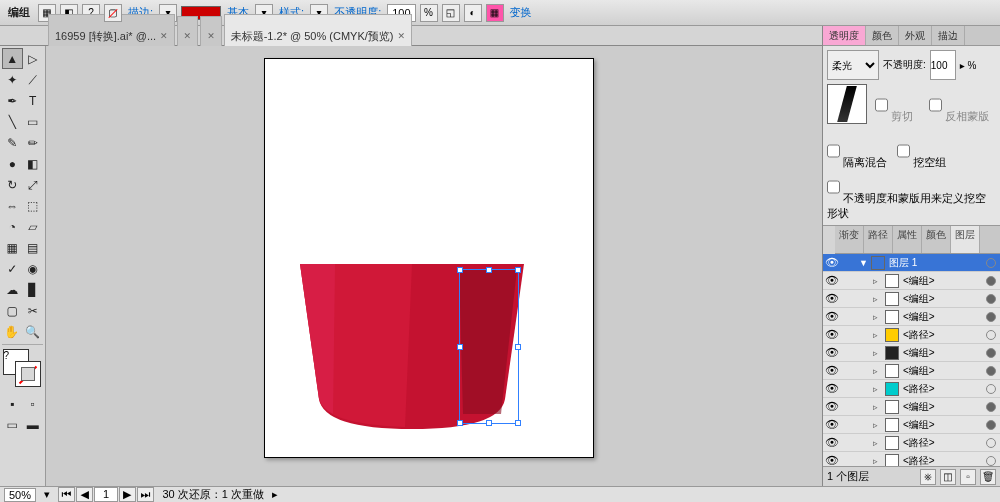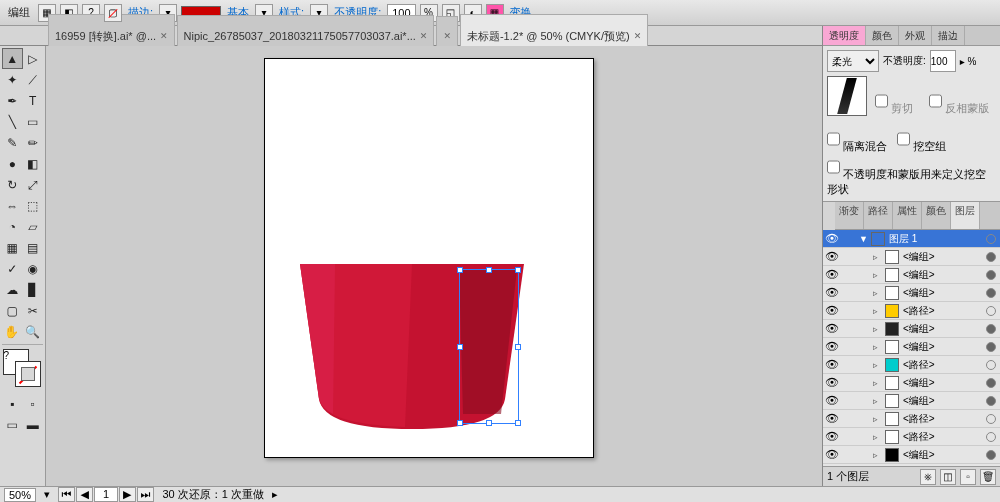--- a/index.html
+++ b/index.html
@@ -1,18 +1,18 @@
 <!DOCTYPE html>
 <html><head>
 <meta charset="utf-8">
 <style>
 * { margin: 0; padding: 0; box-sizing: border-box; font-family: "Microsoft YaHei", sans-serif; font-size: 11px; }
 body { background: #ccc; width: 1000px; height: 502px; overflow: hidden; position: relative; }
 .topbar { height: 26px; background: linear-gradient(#e8e8e8,#d0d0d0); display: flex; align-items: center; padding: 0 4px; gap: 4px; border-bottom: 1px solid #999; }
-.topbar .label { color: #222; padding: 0 4px; }
+.topbar .label { color: #222; padding: 0 4px; font-weight: bold; }
 .topbar .btn { width: 18px; height: 18px; background: #eee; border: 1px solid #999; display: inline-flex; align-items: center; justify-content: center; font-size: 10px; }
 .topbar .field { height: 18px; padding: 0 4px; border: 1px solid #999; background: #fff; display: inline-flex; align-items: center; }
 .topbar .link { color: #0066cc; cursor: pointer; padding: 0 2px; }
 .topbar .swatch { width: 40px; height: 14px; background: #c00; border: 1px solid #666; }
 .tabbar { height: 20px; background: #d5d5d5; display: flex; align-items: center; padding-left: 48px; gap: 2px; border-bottom: 1px solid #888; }
 .tabbar .tab { padding: 14px 6px; background: #c8c8c8; border: 1px solid #aaa; border-bottom: none; font-size: 10px; color: #333; display: flex; align-items: center; gap: 4px; }
 .tabbar .tab.active { background: #e8e8e8; }
 .tabbar .tab .x { color: #666; font-size: 9px; }
 .toolbox { position: absolute; left: 0; top: 46px; width: 46px; bottom: 16px; background: #d8d8d8; border-right: 1px solid #999; padding: 2px; }
 .toolbox .row { display: flex; }
@@ -28,21 +28,21 @@
 .artboard { position: absolute; left: 218px; top: 12px; width: 330px; height: 400px; background: #fff; border: 1px solid #000; box-shadow: 2px 2px 4px rgba(0,0,0,0.3); }
 .bucket { position: absolute; left: 30px; top: 200px; width: 234px; height: 172px; }
 .selection-box { position: absolute; border: 1px solid #3080ff; }
 .selection-box .handle { position: absolute; width: 6px; height: 6px; background: #fff; border: 1px solid #3080ff; }
 .panel-col { position: absolute; right: 0; top: 26px; width: 178px; bottom: 16px; background: #d5d5d5; border-left: 1px solid #888; display: flex; flex-direction: column; }
 .panel-tabs { height: 20px; display: flex; background: #c8c8c8; border-bottom: 1px solid #999; }
 .panel-tabs .ptab { padding: 3px 6px; font-size: 10px; color: #333; border-right: 1px solid #aaa; }
 .panel-tabs .ptab.active { background: #f9a8d4; }
 .transparency-panel { padding: 4px; background: #e5e5e5; border-bottom: 1px solid #999; }
 .transparency-panel .row1 { display: flex; align-items: center; gap: 4px; margin-bottom: 4px; }
-.transparency-panel select, .transparency-panel input { font-size: 10px; height: 22px; border: 1px solid #999; }
+.transparency-panel select, .transparency-panel input { font-size: 10px; height: 30px; border: 1px solid #999; }
 .transparency-panel .thumb { width: 40px; height: 40px; border: 1px solid #666; background: #fff; display: flex; align-items: center; justify-content: center; }
 .transparency-panel .thumb .stripe { width: 10px; height: 36px; background: linear-gradient(180deg,#000,#333); transform: skewX(-15deg); }
 .transparency-panel .checks { display: flex; flex-direction: row; gap: 16px; font-size: 10px; color: #888; align-items: flex-end; }
 .transparency-panel .row2 { display: flex; gap: 8px; }
 .transparency-panel .row3 { display: flex; gap: 10px; margin-top: 12px; font-size: 10px; }
 .transparency-panel .row4 { font-size: 10px; margin-top: 2px; }
 .layers-tabs { height: 28px; display: flex; background: #c8c8c8; border-bottom: 1px solid #999; margin-left: 12px; }
 .layers-tabs .ptab { padding: 2px 4px; font-size: 10px; color: #444; border-right: 1px solid #aaa; }
 .layers-tabs .ptab.active { background: #e5e5e5; }
 .layers-panel { flex: 1; background: #e5e5e5; overflow-y: auto; }
@@ -87,21 +87,20 @@
   <span class="btn" style="background:#f5a;">▦</span>
   <span class="link">变换</span>
 </div>
 
 <div class="tabbar">
   <div class="tab">
       <span>16959 [转换].ai* @...</span>
       <span class="x">✕</span>
     </div>
   <div class="tab">
-      <span>Nipic_26785037_20180321175057703037.ai*...</span>
       <span class="x">✕</span>
     </div>
   <div class="tab">
       <span class="x">✕</span>
     </div>
   <div class="tab active">
       <span>未标题-1.2* @ 50% (CMYK/预览)</span>
       <span class="x">✕</span>
     </div>
 </div>

